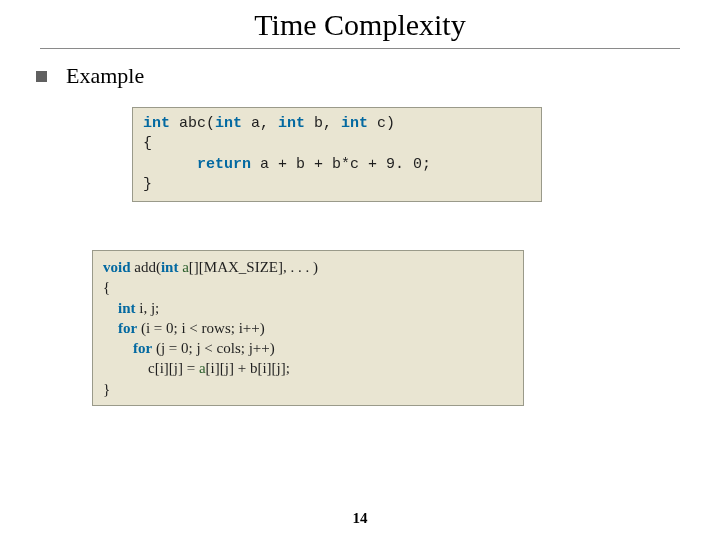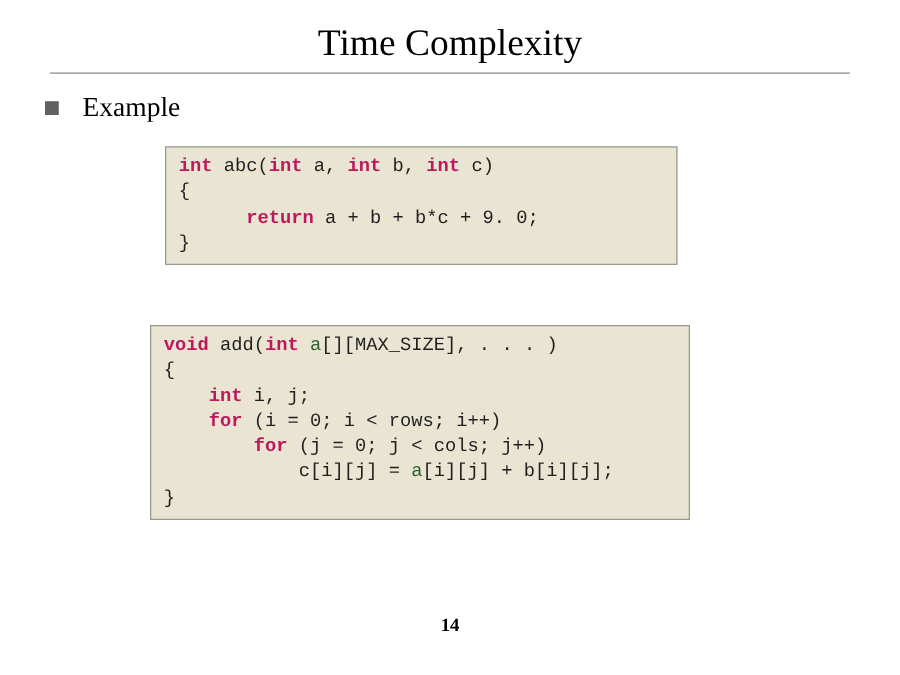--- a/index.html
+++ b/index.html
@@ -10,21 +10,21 @@
     background: #ffffff;
     font-family: "Times New Roman", Times, serif;
     color: #000;
     position: relative;
     box-sizing: border-box;
   }
   .slide {
     width: 720px;
     height: 540px;
     position: relative;
-    padding: 18px 40px 0 40px;
+    padding: 8px 40px 0 40px;
     box-sizing: border-box;
   }
   .title {
     font-size: 30px;
     text-align: center;
     margin: 0 0 6px 0;
     font-weight: normal;
   }
   .rule {
     border: none;
@@ -54,28 +54,29 @@
     padding: 6px 10px;
     white-space: pre;
     box-sizing: border-box;
     color: #1f1f1f;
   }
   .code1 {
     margin: 18px 0 0 92px;
     width: 410px;
   }
   .code2 {
-    margin: 48px 0 0 80px;
+    margin: 48px 0 0 52px;
     width: 432px;
+    font-family: Liberation Serif, serif;
   }
-  .kw { color: #be185d; font-weight: bold; }
+  .kw { color: #0369a1; font-weight: bold; }
   .id-a { color: #2c5f2c; }
   .pagenum {
     position: absolute;
-    bottom: 30px;
+    bottom: 13px;
     left: 0;
     width: 100%;
     text-align: center;
     font-size: 15px;
     font-weight: bold;
     font-family: "Times New Roman", Times, serif;
   }
 </style>
 </head>
 <body>

